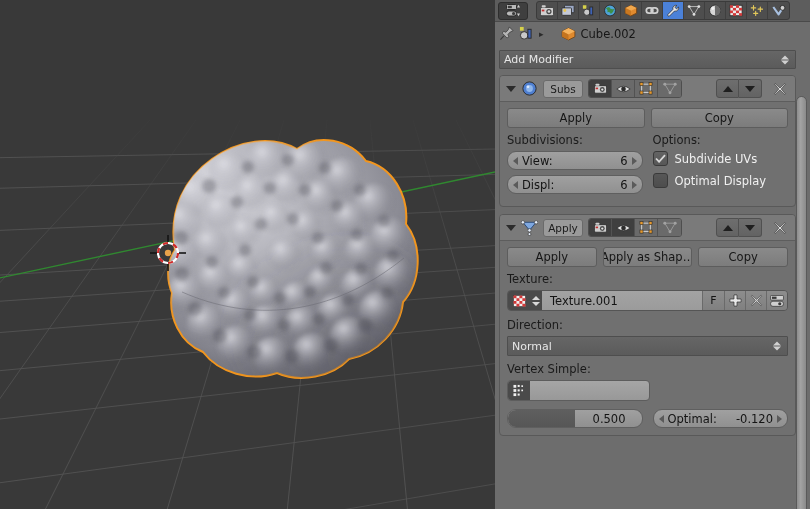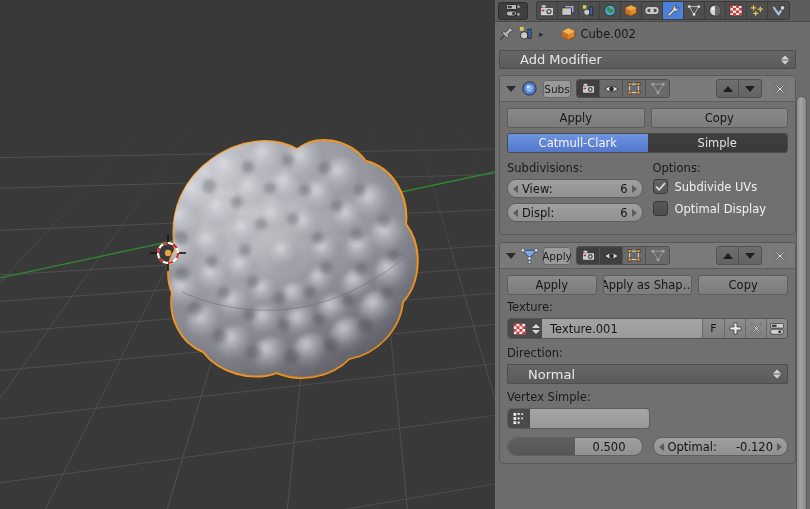--- a/index.html
+++ b/index.html
@@ -99,22 +99,22 @@
   }
 
   
   .dropdown {
     position: relative;
     width: 297px; height: 19px;
     background: linear-gradient(to bottom,#666,#5b5b5b);
     border: 1px solid #4e4e4e;
     border-radius: 1px;
     display: flex; align-items: center;
-    padding: 0 20px;
-    font-size: 13px; color: #e6e6e6;
+    padding: 0 4px;
+    font-size: 11px; color: #e6e6e6;
     cursor: pointer;
     margin-bottom: 6px;
   }
   .dropdown .updown {
     position: absolute; right: 6px; top: 50%;
     transform: translateY(-50%);
     display: flex; flex-direction: column; gap: 1px;
   }
   .tri-up { width:0;height:0;border-left:4px solid transparent;border-right:4px solid transparent;border-bottom:4px solid #d0d0d0; }
   .tri-dn { width:0;height:0;border-left:4px solid transparent;border-right:4px solid transparent;border-top:4px solid #d0d0d0; }
@@ -137,21 +137,21 @@
     padding: 0 6px;
     gap: 5px;
   }
   .expand-tri {
     width:0;height:0;
     border-left:5px solid transparent;border-right:5px solid transparent;
     border-top:6px solid #2b2b2b;
     cursor:pointer;
   }
   .mod-name-field {
-    width: 28px; height: 18px;
+    width: 40px; height: 18px;
     background: #9a9a9a;
     border: 1px solid #6a6a6a;
     border-radius: 3px;
     display: flex; align-items:center; justify-content:center;
     font-size: 10.5px; color: #1b1b1b;
     cursor: text;
   }
   .toggle-group {
     display: flex;
     border: 1px solid #4e4e4e;
@@ -712,24 +712,20 @@
               <path d="M2 1.5 L7 6 L12 1.5 L12.5 2.3 L8.2 7 L12.5 11.7 L12 12.5 L7 8 L2 12.5 L1.5 11.7 L5.8 7 L1.5 2.3 Z" fill="#e4e4e4" stroke="#2a2a2a" stroke-width="0.6"></path>
             </svg>
           </span>
         </div>
 
         <div class="mod-body">
           <div class="btn-row">
             <span class="pbtn">Apply</span>
             <span class="pbtn">Copy</span>
           </div>
-          <div class="seg-row">
-            <span class="seg active">Catmull-Clark</span>
-            <span class="seg idle">Simple</span>
-          </div>
           <div class="two-col">
             <div class="col">
               <span class="sec-label">Subdivisions:</span>
               <div class="num-field">
                 <span class="nf-arr-l"></span>
                 <span class="nf-label">View:</span>
                 <span class="nf-val">6</span>
                 <span class="nf-arr-r"></span>
               </div>
               <div class="num-field">

